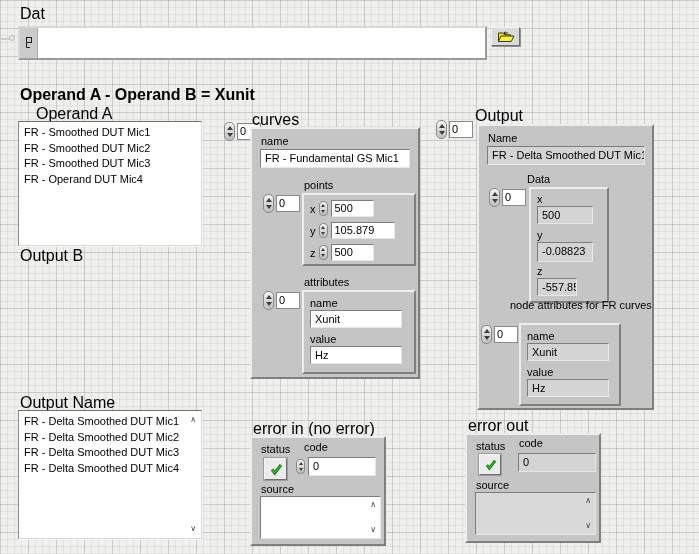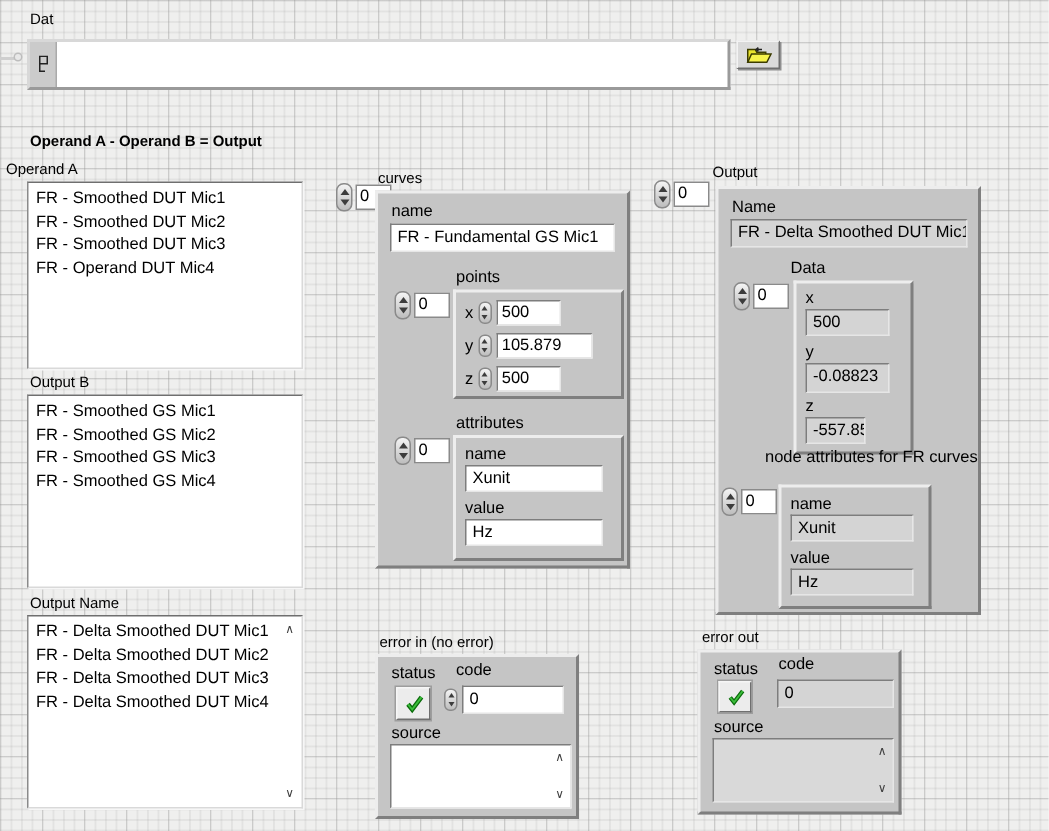--- a/index.html
+++ b/index.html
@@ -7,21 +7,21 @@
     position:relative; width:699px; height:554px; overflow:hidden;
     background-color:#efefee;
     background-image:
       linear-gradient(to right, rgba(150,150,150,.30) 1px, transparent 1px),
       linear-gradient(to bottom, rgba(150,150,150,.30) 1px, transparent 1px),
       linear-gradient(to right, rgba(150,150,150,.14) 1px, transparent 1px),
       linear-gradient(to bottom, rgba(150,150,150,.14) 1px, transparent 1px);
     background-size:28px 28px,28px 28px,7px 7px,7px 7px;
     font-family:"Liberation Sans","DejaVu Sans",sans-serif; color:#000;
   }
-  .lbl { position:absolute; font-size:10px; line-height:13px; white-space:nowrap; }
+  .lbl { position:absolute; font-size:16px; line-height:13px; white-space:nowrap; }
   .bold { font-weight:bold; }
   .panel {
     position:absolute; background:#c5c5c5;
     border:2px solid; border-color:#ededed #7f7f7f #7f7f7f #ededed;
     box-sizing:border-box;
   }
   .plbl { position:absolute; font-size:11px; line-height:13px; white-space:nowrap; }
   .wfield, .gfield {
     position:absolute; background:#fff; box-sizing:border-box;
     border:1px solid; border-color:#7d7d7d #e6e6e6 #e6e6e6 #7d7d7d;
@@ -108,37 +108,31 @@
     <div class="pathtext"></div>
   </div>
   <button class="btn3d" style="left:491px;top:27px;width:29px;height:19px">
     <svg width="18" height="12" viewBox="0 0 18 12">
       <path d="M1.5 10.5 V2 h5 l1 1.8 h6 V5" fill="#e9e32c" stroke="#3c3c00"></path>
       <path d="M1.5 10.5 L4 5 h13 l-2.8 5.5 z" fill="#f7f34a" stroke="#3c3c00"></path>
       <path d="M11 2 h-4 M8.6 0.7 L7 2 l1.6 1.3" fill="none" stroke="#222"></path>
     </svg>
   </button>
 
-  <div class="lbl bold" style="left:20px;top:88px">Operand A - Operand B = Output</div>
-
-  <div class="lbl" style="left:4px;top:107px">Operand A</div>
+  <div class="lbl bold" style="left:20px;top:88px">Operand A - Operand B = Xunit</div>
+
+  <div class="lbl" style="left:36px;top:107px">Operand A</div>
   <div class="listbox" style="left:18px;top:121px;width:184px;height:125px">
     <div class="item">FR - Smoothed DUT Mic1</div>
     <div class="item">FR - Smoothed DUT Mic2</div>
     <div class="item">FR - Smoothed DUT Mic3</div>
     <div class="item">FR - Operand DUT Mic4</div>
   </div>
 
   <div class="lbl" style="left:20px;top:249px">Output B</div>
-  <div class="listbox" style="left:18px;top:263px;width:184px;height:129px">
-    <div class="item">FR - Smoothed GS Mic1</div>
-    <div class="item">FR - Smoothed GS Mic2</div>
-    <div class="item">FR - Smoothed GS Mic3</div>
-    <div class="item">FR - Smoothed GS Mic4</div>
-  </div>
 
   <div class="lbl" style="left:20px;top:396px">Output Name</div>
   <div class="listbox" style="left:18px;top:410px;width:184px;height:129px">
     <div class="item">FR - Delta Smoothed DUT Mic1</div>
     <div class="item">FR - Delta Smoothed DUT Mic2</div>
     <div class="item">FR - Delta Smoothed DUT Mic3</div>
     <div class="item">FR - Delta Smoothed DUT Mic4</div>
     <div class="chev" style="right:5px;top:5px">∧</div>
     <div class="chev" style="right:5px;bottom:5px">∨</div>
   </div>

